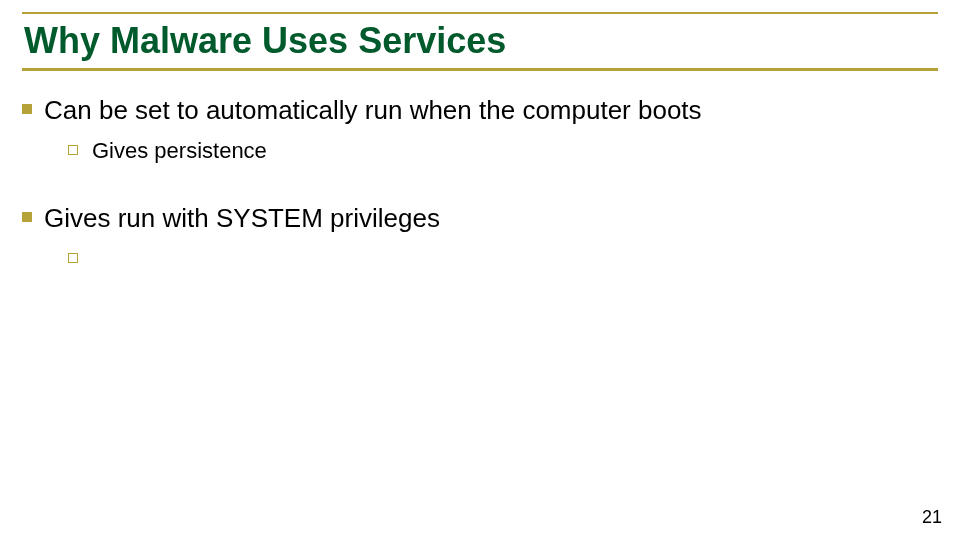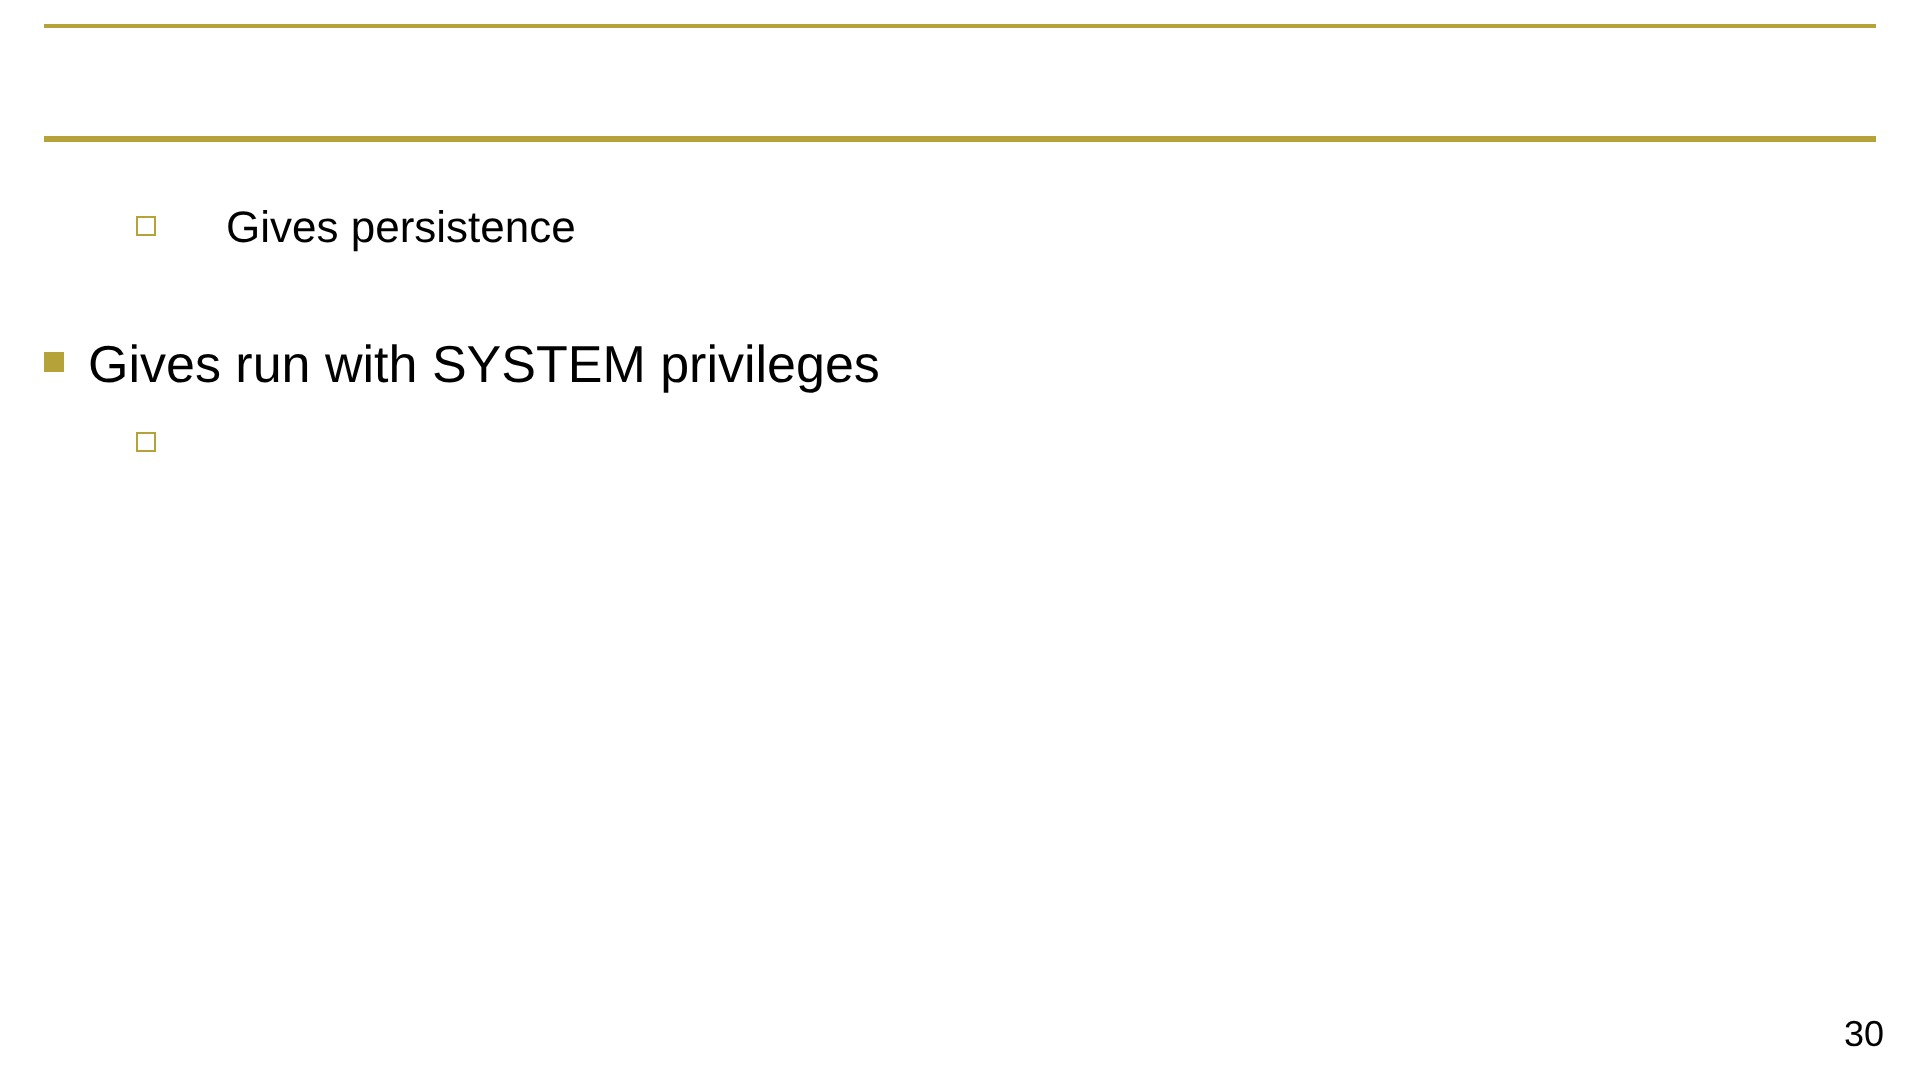--- a/index.html
+++ b/index.html
@@ -64,21 +64,20 @@
   .l1 .text {
     font-size: 26px;
     line-height: 1.25;
   }
   .l2 {
     display: flex;
     align-items: flex-start;
     margin-left: 46px;
     margin-top: 6px;
     margin-bottom: 38px;
-    gap: 21px;
   }
   .l2 .sq {
     width: 10px;
     height: 10px;
     border: 1.5px solid #b5a33a;
     box-sizing: border-box;
     margin-top: 8px;
     margin-right: 14px;
     flex: 0 0 auto;
   }
@@ -92,33 +91,38 @@
     bottom: 12px;
     font-size: 18px;
     color: #000;
   }
 </style>
 </head>
 <body>
 
 <div class="slide">
   <div class="rule-top"></div>
+  <div class="title">Why Malware Uses Services</div>
   <div class="rule-under"></div>
 
   <div class="content">
 
+    <div class="l1">
+      <div class="bullet"></div>
+      <div class="text">Can be set to automatically run when the computer boots</div>
+    </div>
     <div class="l2">
       <div class="sq"></div>
       <div class="text">Gives persistence</div>
     </div>
 
     <div class="l1">
       <div class="bullet"></div>
       <div class="text">Gives run with SYSTEM privileges</div>
     </div>
     <div class="l2">
       <div class="sq"></div>
     </div>
 
   </div>
 
-  <div class="page-num">30</div>
+  <div class="page-num">21</div>
 </div>
 
 </body></html>

